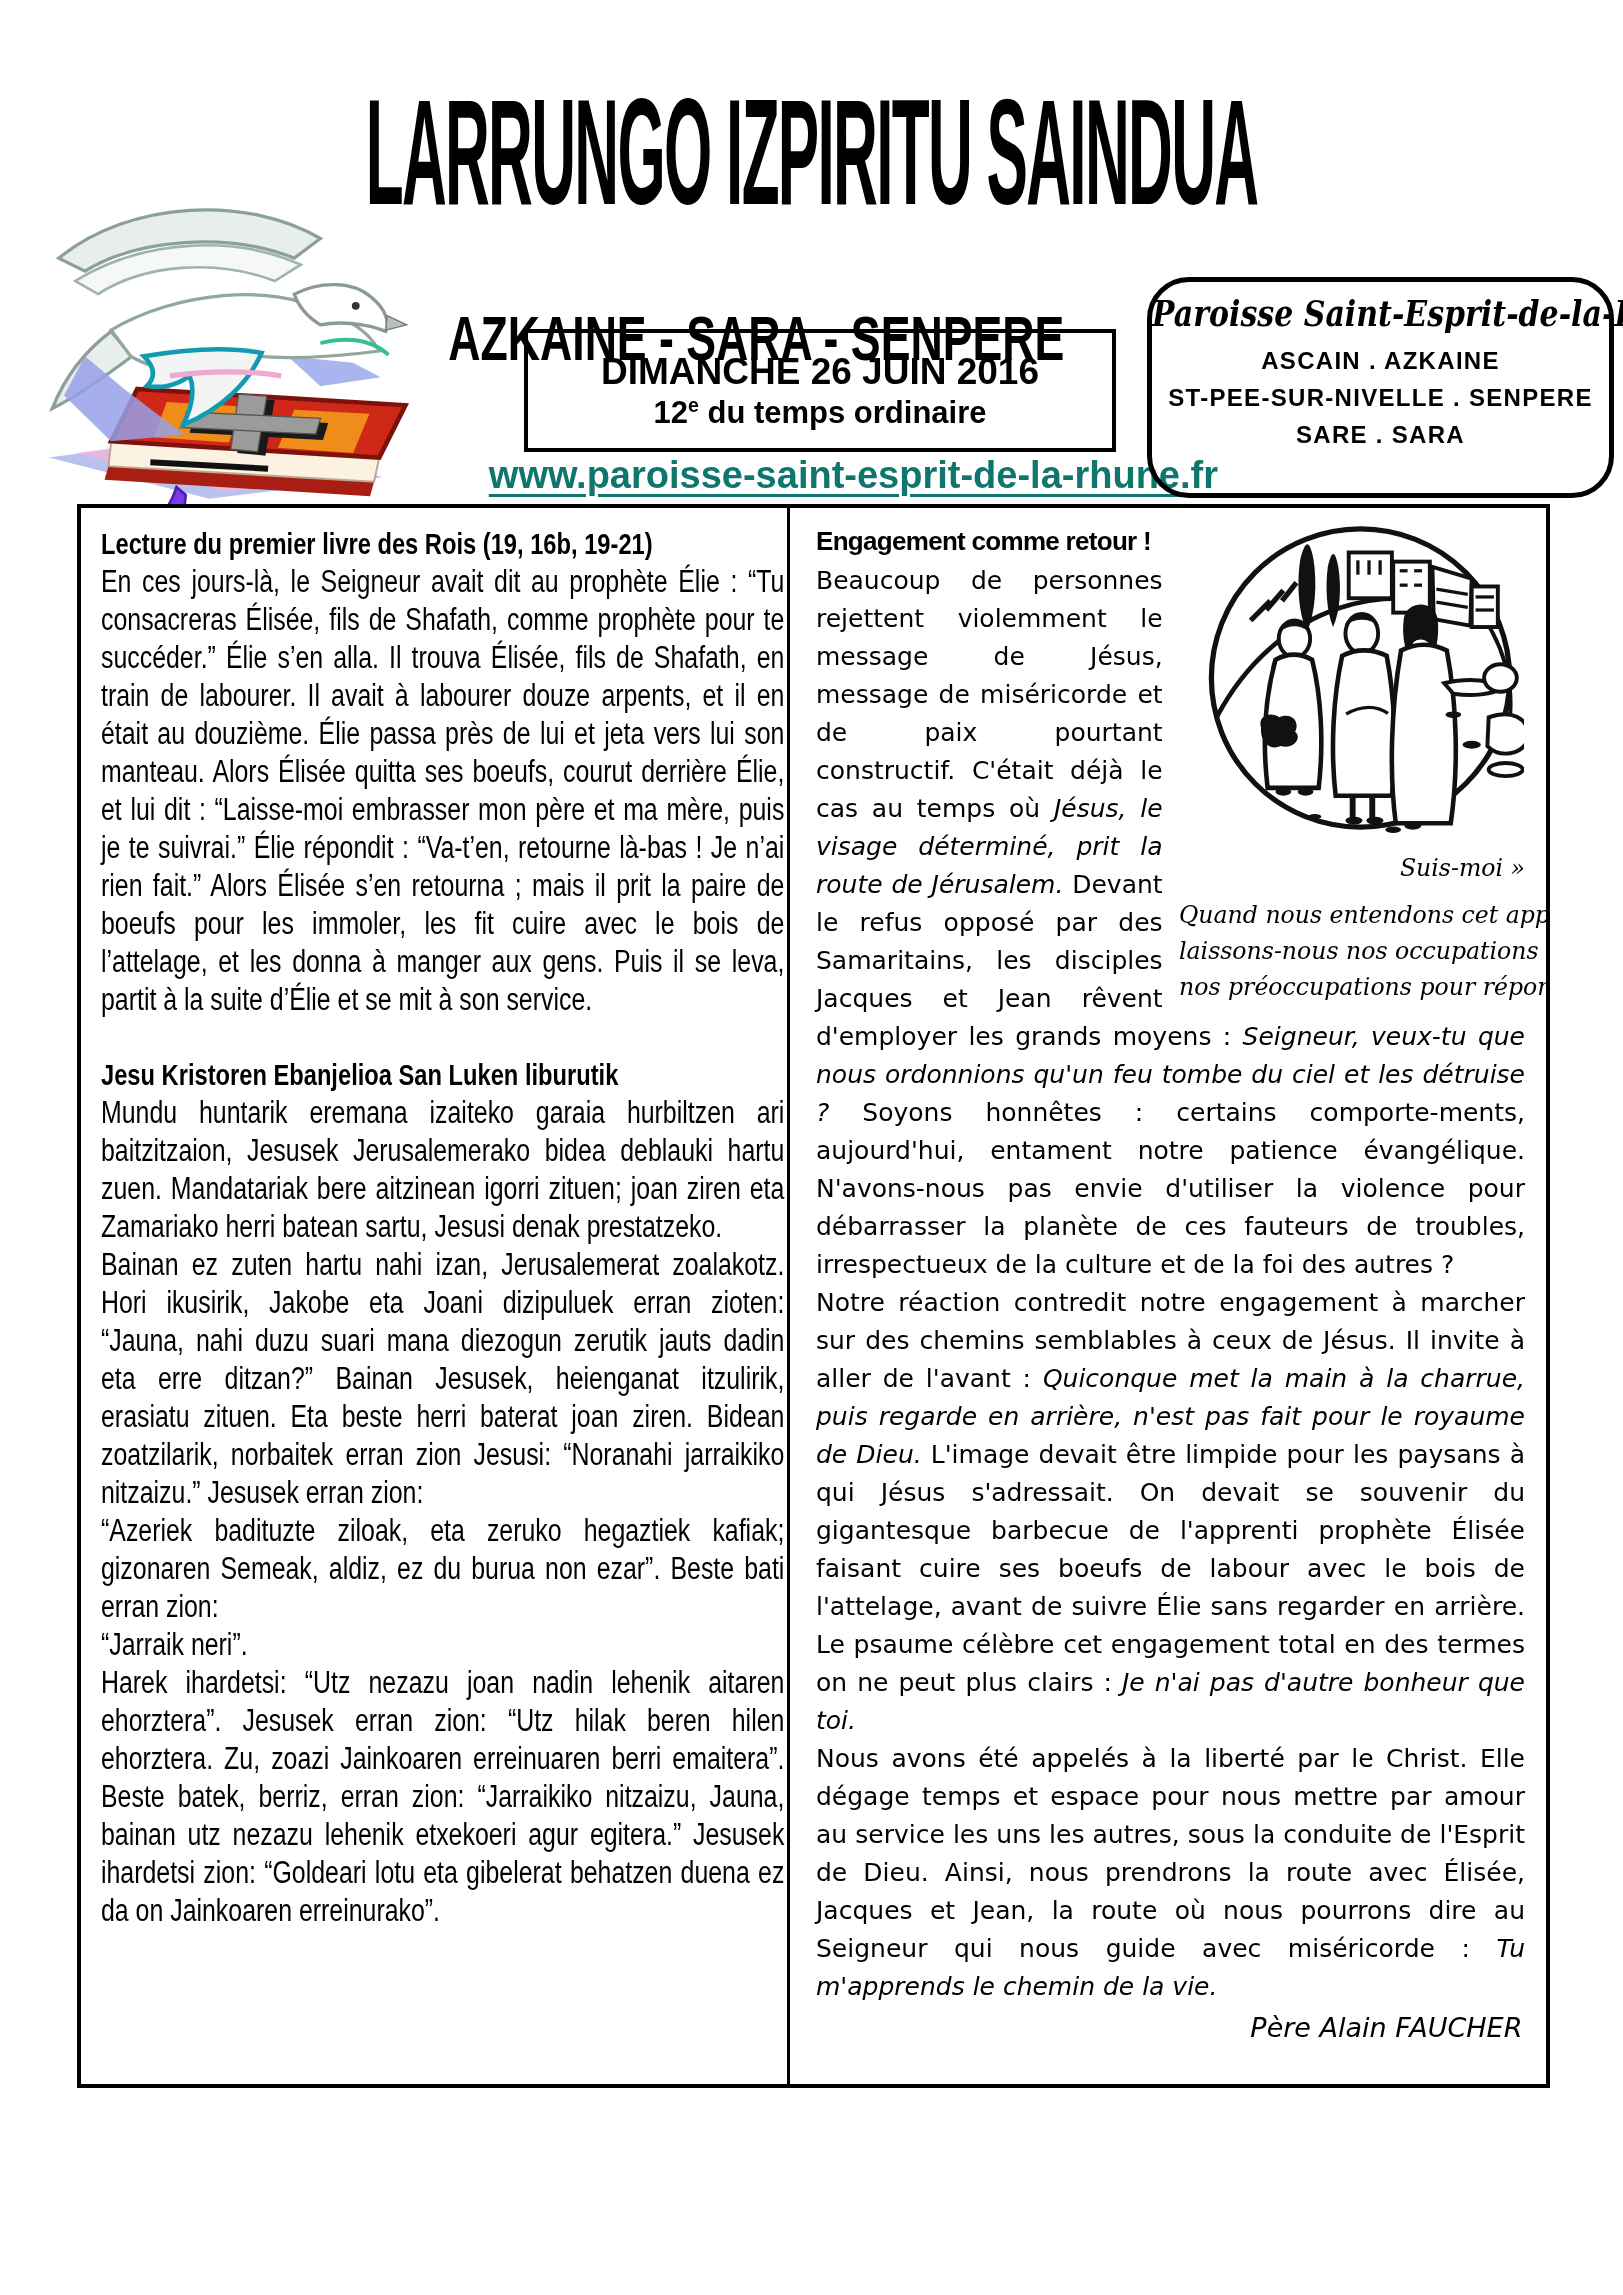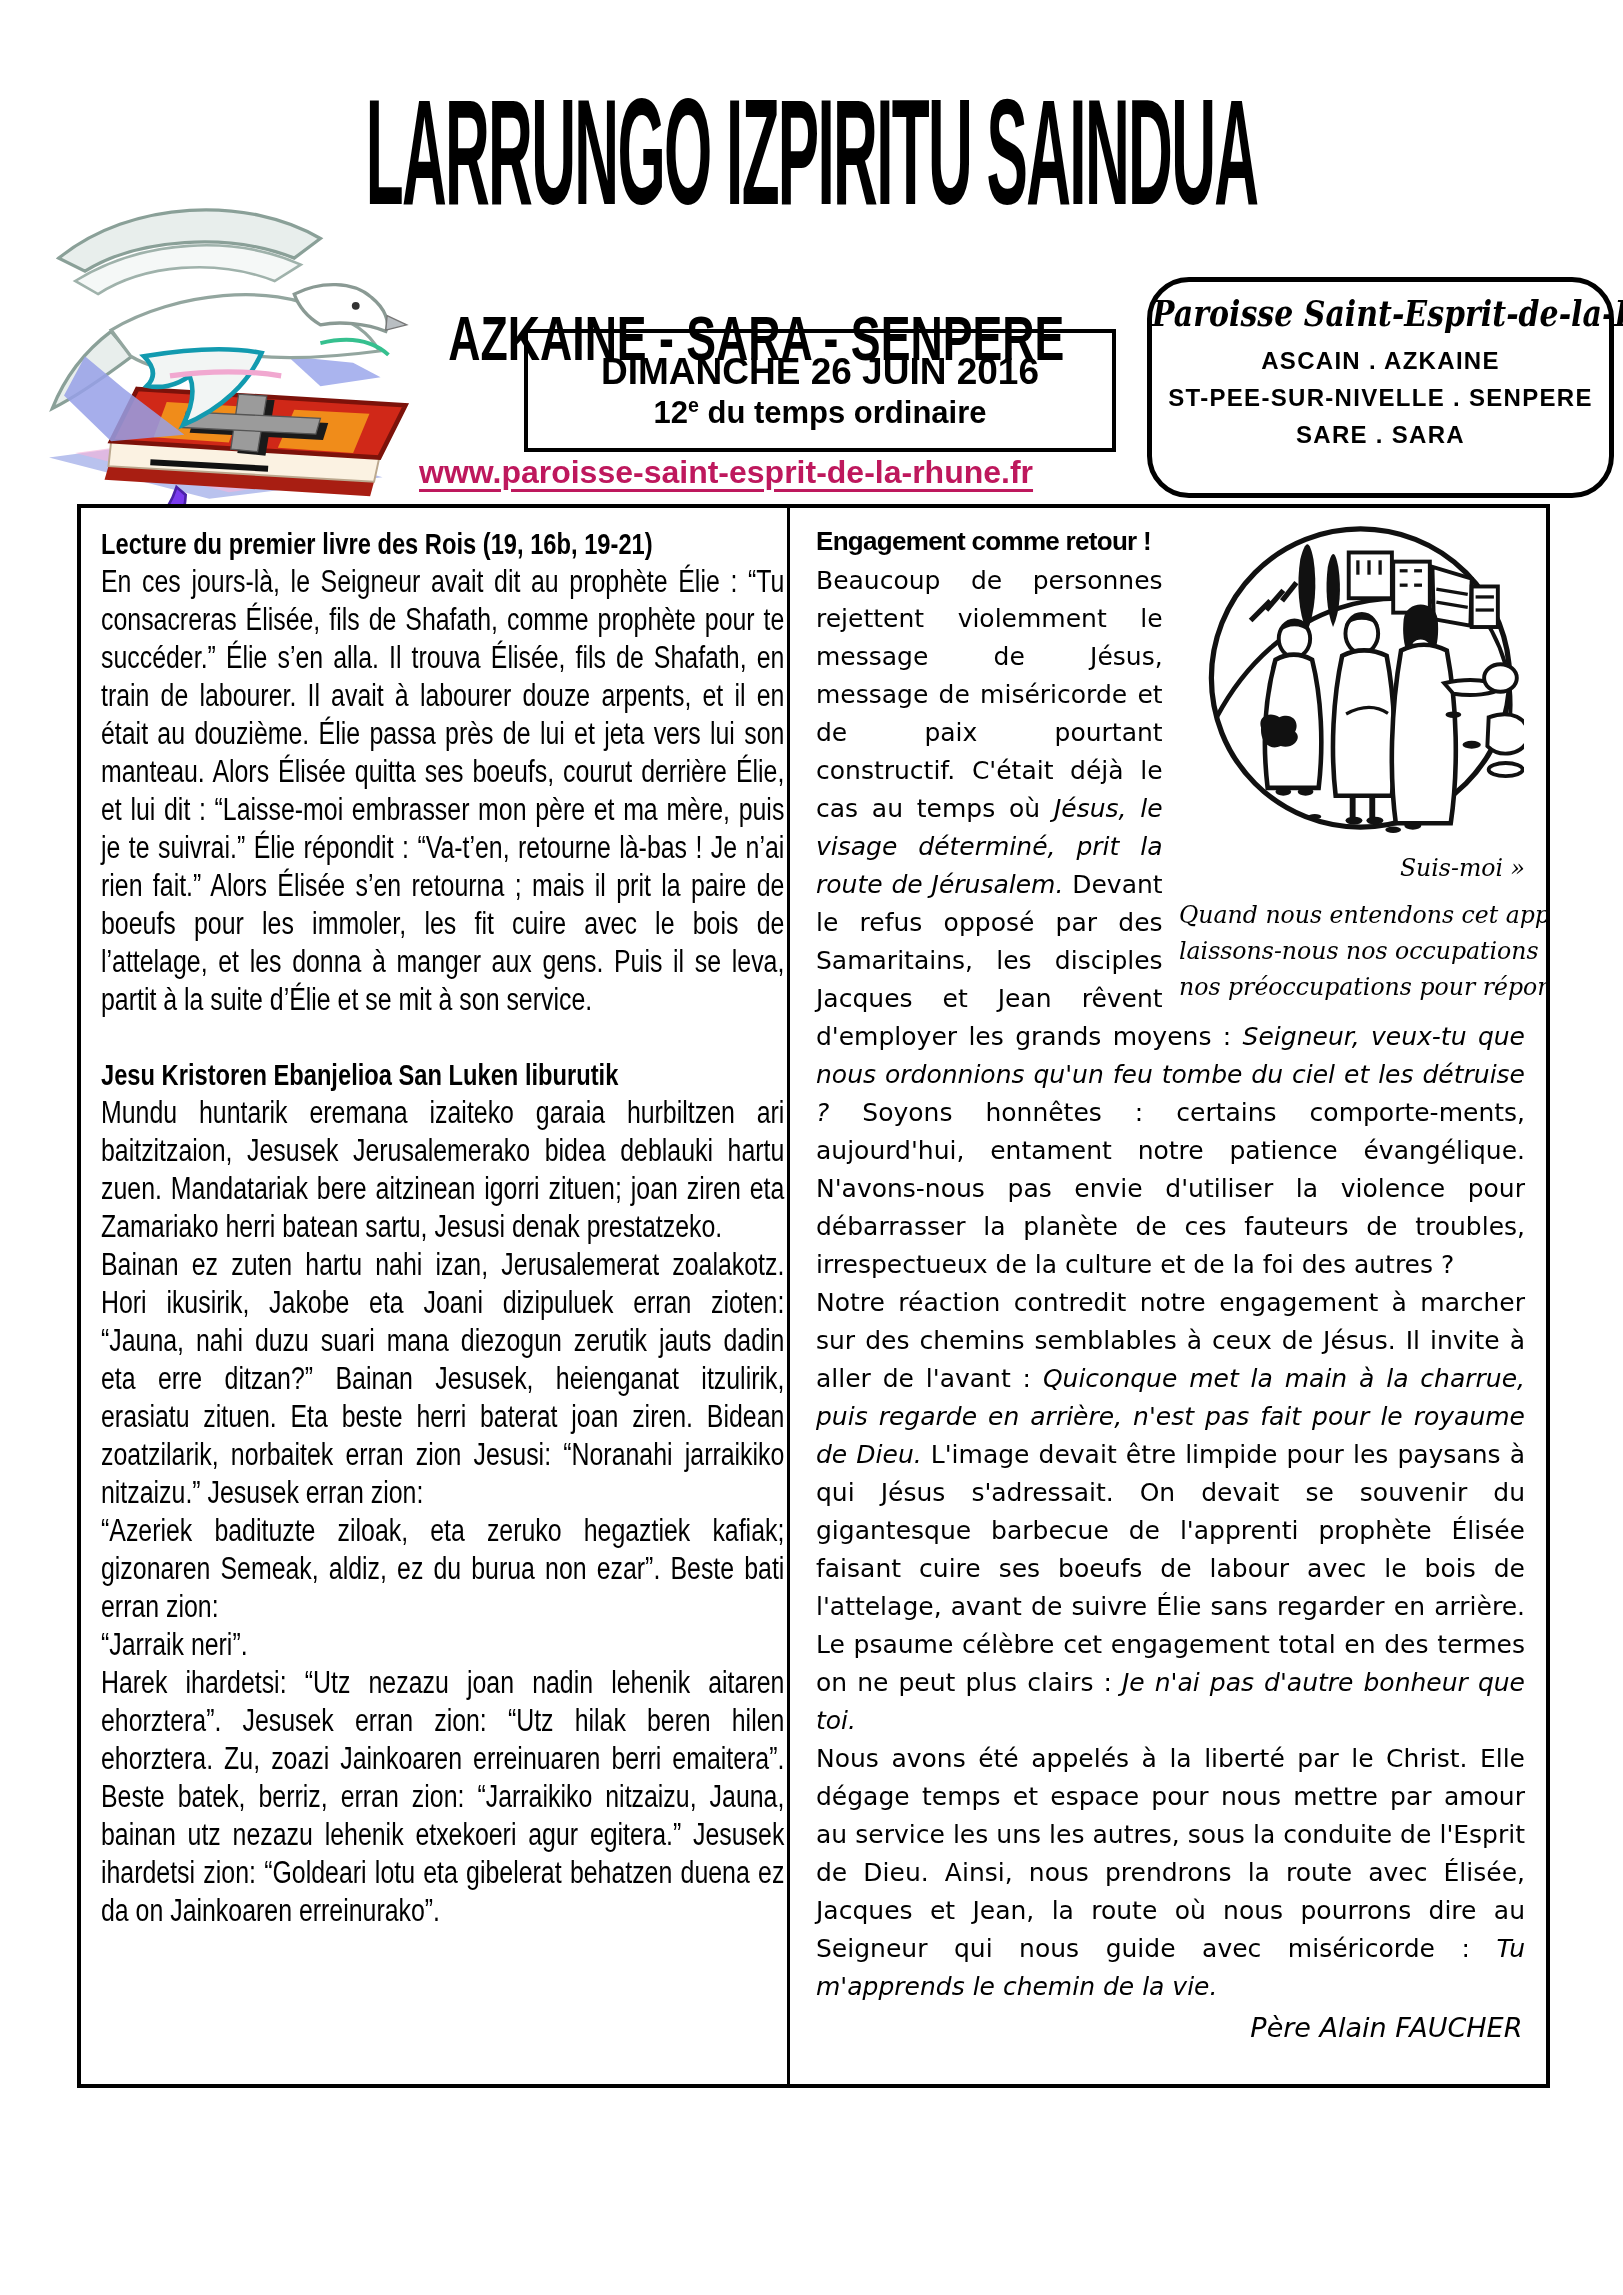--- a/index.html
+++ b/index.html
@@ -16,22 +16,22 @@
   .communes{position:absolute;left:432px;top:257px;width:740px;text-align:left;margin-top:44px;}
   .communes-inner{display:inline-block;font-weight:bold;font-size:47px;white-space:nowrap;
         transform:scale(0.95,1.35);transform-origin:center top;}
 
   .datebox{position:absolute;left:524px;top:329px;width:592px;height:123px;border:4.6px solid #000;
         box-sizing:border-box;display:flex;flex-direction:column;align-items:center;justify-content:center;gap:6.5px;}
   .d1{font-weight:bold;font-size:37px;line-height:1;}
   .d2{font-weight:bold;font-size:31px;line-height:1;}
   .d2 sup{font-size:19.6px;}
 
-  .website{position:absolute;left:419px;top:454px;width:799px;text-align:left;font-weight:bold;
-        font-size:32px;color:#be185d;text-decoration:underline;text-decoration-thickness:3.3px;text-underline-offset:5.9px;}
+  .website{position:absolute;left:419px;top:454px;width:799px;text-align:right;font-weight:bold;
+        font-size:38px;color:#0f766e;text-decoration:underline;text-decoration-thickness:3.3px;text-underline-offset:5.9px;}
 
   .parishbox{position:absolute;left:1147px;top:277px;width:467px;height:221px;border:5.9px solid #000;
         border-radius:42px;box-sizing:border-box;text-align:center;padding-top:13px;}
   .pname{font-family:"DejaVu Serif",serif;font-style:italic;font-weight:bold;font-size:30px;line-height:1.1;
         white-space:nowrap;transform:scaleY(1.15);transform-origin:center top;}
   .towns{margin-top:14.4px;}
   .ptown{font-weight:bold;font-size:24px;letter-spacing:1.3px;line-height:37px;white-space:nowrap;}
 
   
   .mainbox{position:absolute;left:77px;top:504px;width:1473px;height:1584px;border:4.6px solid #000;

